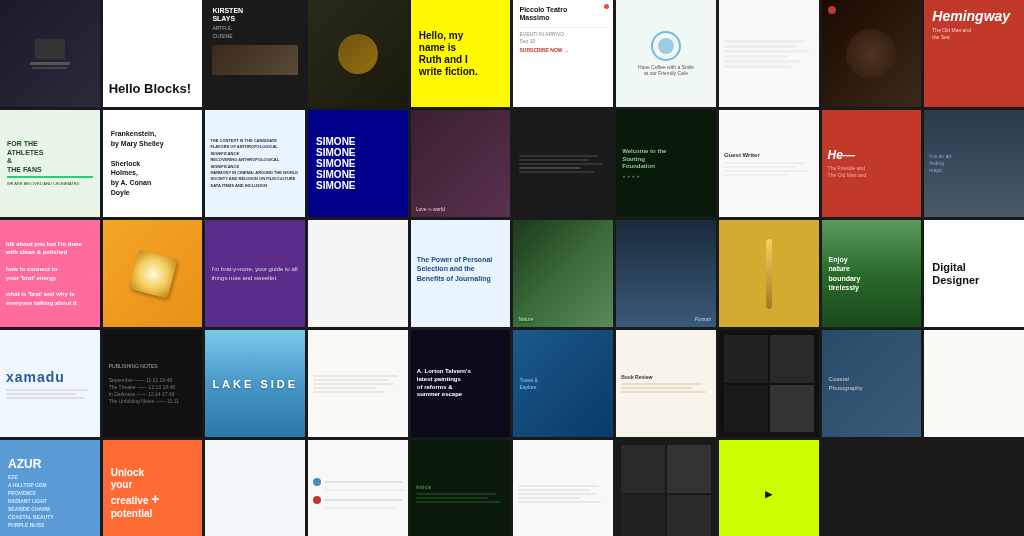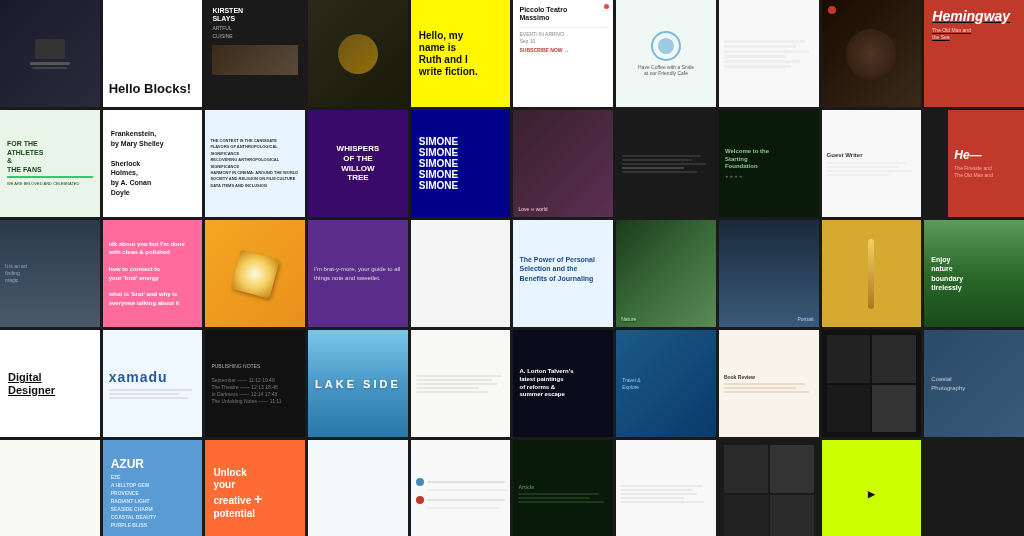--- a/index.html
+++ b/index.html
@@ -35,21 +35,21 @@
       font-size: 7px;
       overflow: hidden;
     }
     
     .c1 { background: #2c2c2c; }
     .c1 .cell-inner { background: linear-gradient(135deg, #222 0%, #444 100%); }
     .c4 { background: #333; }
     .c4 .cell-inner { background: #2a2a2a; }
     .c8 { background: #f0f0f0; }
     .c8 .cell-inner { background: #f5f5f5; }
-    .c20 { background: #c0392b; margin-left: 24px; }
+    .c20 { background: #c0392b; }
     .c20 .cell-inner { background: #c0392b; }
     .c29 { background: #2a4a2a; }
     .c29 .cell-inner { background: #1a3a1a; }
 
     
     .hello-blocks .cell-inner {
       background: #fff;
       align-items: flex-start;
       justify-content: flex-end;
       padding-bottom: 12px;
@@ -530,21 +530,21 @@
   </div>
 
   <div class="cell dark-photo">
     <div class="cell-inner" style="background:linear-gradient(135deg,#1a0a00,#3a2a1a); align-items:center; justify-content:center;">
       <div style="width:50px;height:50px;background:radial-gradient(circle,#5a3a2a,#2a1a0a); border-radius:50%; opacity:0.8;"></div>
       <div style="position:absolute;top:6px;left:6px;width:8px;height:8px;background:#c0392b;border-radius:50%;"></div>
     </div>
   </div>
 
   <div class="cell hemingway">
-    <div class="cell-inner" style="background:#c0392b; align-items:flex-start; justify-content:flex-start; padding:8px;text-decoration:underline;">
+    <div class="cell-inner" style="background:#c0392b; align-items:flex-start; justify-content:flex-start; padding:8px;">
       <div class="hemingway-title">Hemingway</div>
       <div style="font-size:5px;color:#ffcccc;margin-top:3px;line-height:1.4;">The Old Man and<br>the Sea</div>
     </div>
   </div>
 
   <div class="cell for-athletes">
     <div class="cell-inner" style="background:#e8f5e8; align-items:flex-start; padding:7px;">
       <div class="for-athletes-title">FOR THE<br>ATHLETES<br>&amp;<br>THE FANS</div>
       <div class="line-div"></div>
       <div style="font-size:4px;color:#1a4a1a;line-height:1.4;margin-top:1px;">WE ARE BELOVED AND CELEBRATED</div>
@@ -563,25 +563,20 @@
         THE CONTEXT IS THE CANDIDATE<br>
         FLAVORS OF ANTHROPOLOGICAL SIGNIFICANCE<br>
         RECOVERING ANTHROPOLOGICAL SIGNIFICANCE<br>
         HARMONY IN CINEMA: AROUND THE WORLD<br>
         SOCIETY AND RELIGION ON FILM CULTURE<br>
         DATA ITEMS AND INCLUSION
       </div>
     </div>
   </div>
 
-  <div class="cell whispers">
-    <div class="cell-inner" style="background:#3a0a6a; align-items:center; justify-content:center;">
-      <div class="whispers-title">WHISPERS<br>OF THE<br>WILLOW<br>TREE</div>
-    </div>
-  </div>
 
   <div class="cell simone">
     <div class="cell-inner" style="background:#00008b; align-items:flex-start; padding:8px; justify-content:center;">
       <div class="simone-title">SIMONE<br>SIMONE<br>SIMONE<br>SIMONE<br>SIMONE</div>
     </div>
   </div>
 
   <div class="cell love-photo">
     <div class="cell-inner" style="background:linear-gradient(135deg,#3a2030,#5a3050);">
       <div style="font-size:5px;color:#ffcccc;position:absolute;bottom:5px;left:5px;">Love ∞ world</div>
@@ -688,21 +683,21 @@
     </div>
   </div>
 
   <div class="cell green-landscape">
     <div class="cell-inner" style="background:linear-gradient(180deg,#5a9a5a,#2a6a2a,#1a4a1a); align-items:flex-start; padding:7px;">
       <div class="green-landscape-title">Enjoy<br>nature<br>boundary<br>tirelessly</div>
     </div>
   </div>
 
   <div class="cell digital-designer">
-    <div class="cell-inner" style="background:#fff; align-items:flex-start; justify-content:center; padding:8px;text-decoration:underline;">
+    <div class="cell-inner" style="background:#fff; align-items:flex-start; justify-content:center; padding:8px;">
       <div class="digital-designer-title">Digital<br>Designer</div>
     </div>
   </div>
 
   <div class="cell xamadu">
     <div class="cell-inner" style="background:#f0f8ff; align-items:flex-start; padding:6px;">
       <div style="font-size:14px;font-weight:700;color:#2a5a9a;letter-spacing:1px;">xamadu</div>
       <div style="font-size:4px;color:#555;margin-top:4px;line-height:1.6; width:100%;">
         <div style="background:#dde;height:2px;width:95%;margin-bottom:2px;border-radius:1px;"></div>
         <div style="background:#dde;height:2px;width:80%;margin-bottom:2px;border-radius:1px;"></div>

